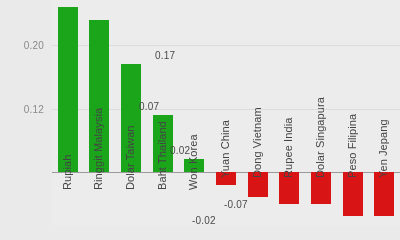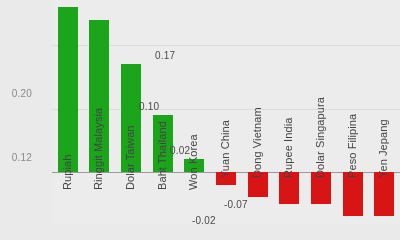--- a/index.html
+++ b/index.html
@@ -45,27 +45,26 @@
   #zero-axis {
     position: absolute;
     left: 0;
     width: 100%;
     height: 1px;
     background: #9a9a9a;
   }
 
   .ytick-label {
     position: absolute;
-    right: 368px;
+    right: 356px;
     transform: translateY(-50%);
     font-size: 10px;
     color: #8a8a8a;
     white-space: nowrap;
     letter-spacing: 0.2px;
-    margin-top: 48px;
   }
 
   .bar {
     position: absolute;
   }
   .bar.pos { background: #1ba51b; }
   .bar.neg { background: #d91414; }
 
   .bar-value {
     position: absolute;
@@ -109,21 +108,21 @@
         <div class="bar pos" style="left: 132px; width: 20px; top: 159.3px; height: 12.7px; background: rgb(27, 165, 27);"></div>
         <div class="bar neg" style="left: 164px; width: 20px; top: 172px; height: 12.7px; background: rgb(217, 20, 20);"></div>
         <div class="bar neg" style="left: 196px; width: 20px; top: 172px; height: 25.4px; background: rgb(217, 20, 20);"></div>
         <div class="bar neg" style="left: 227px; width: 20px; top: 172px; height: 31.75px; background: rgb(217, 20, 20);"></div>
         <div class="bar neg" style="left: 259px; width: 20px; top: 172px; height: 31.75px; background: rgb(217, 20, 20);"></div>
         <div class="bar neg" style="left: 291px; width: 20px; top: 172px; height: 44.45px; background: rgb(217, 20, 20);"></div>
         <div class="bar neg" style="left: 322px; width: 20px; top: 172px; height: 44.45px; background: rgb(217, 20, 20);"></div>
       </div>
     <div id="value-layer">
         <div class="bar-value" style="top: 50.05px; left: 55px; margin-left: 48px;">0.17</div>
-        <div class="bar-value" style="top: 100.85px; left: 87px;">0.10</div>
+        <div class="bar-value" style="top: 100.85px; left: 87px;">0.07</div>
         <div class="bar-value" style="top: 145.3px; left: 118px;">0.02</div>
         <div class="bar-value" style="top: 196px; left: 140px; margin-top: 19px;">-0.02</div>
         <div class="bar-value" style="top: 199.4px; left: 172px;">-0.07</div>
       </div>
     <div id="catlabel-layer">
         <div class="cat-label" style="left: 20.8182px; top: 178px;">Rupiah</div>
         <div class="cat-label" style="left: 52.4545px; top: 178px;">Ringgit Malaysia</div>
         <div class="cat-label" style="left: 84.0909px; top: 178px;">Dolar Taiwan</div>
         <div class="cat-label" style="left: 115.727px; top: 178px;">Baht Thailand</div>
         <div class="cat-label" style="left: 147.364px; top: 178px;">Won Korea</div>

